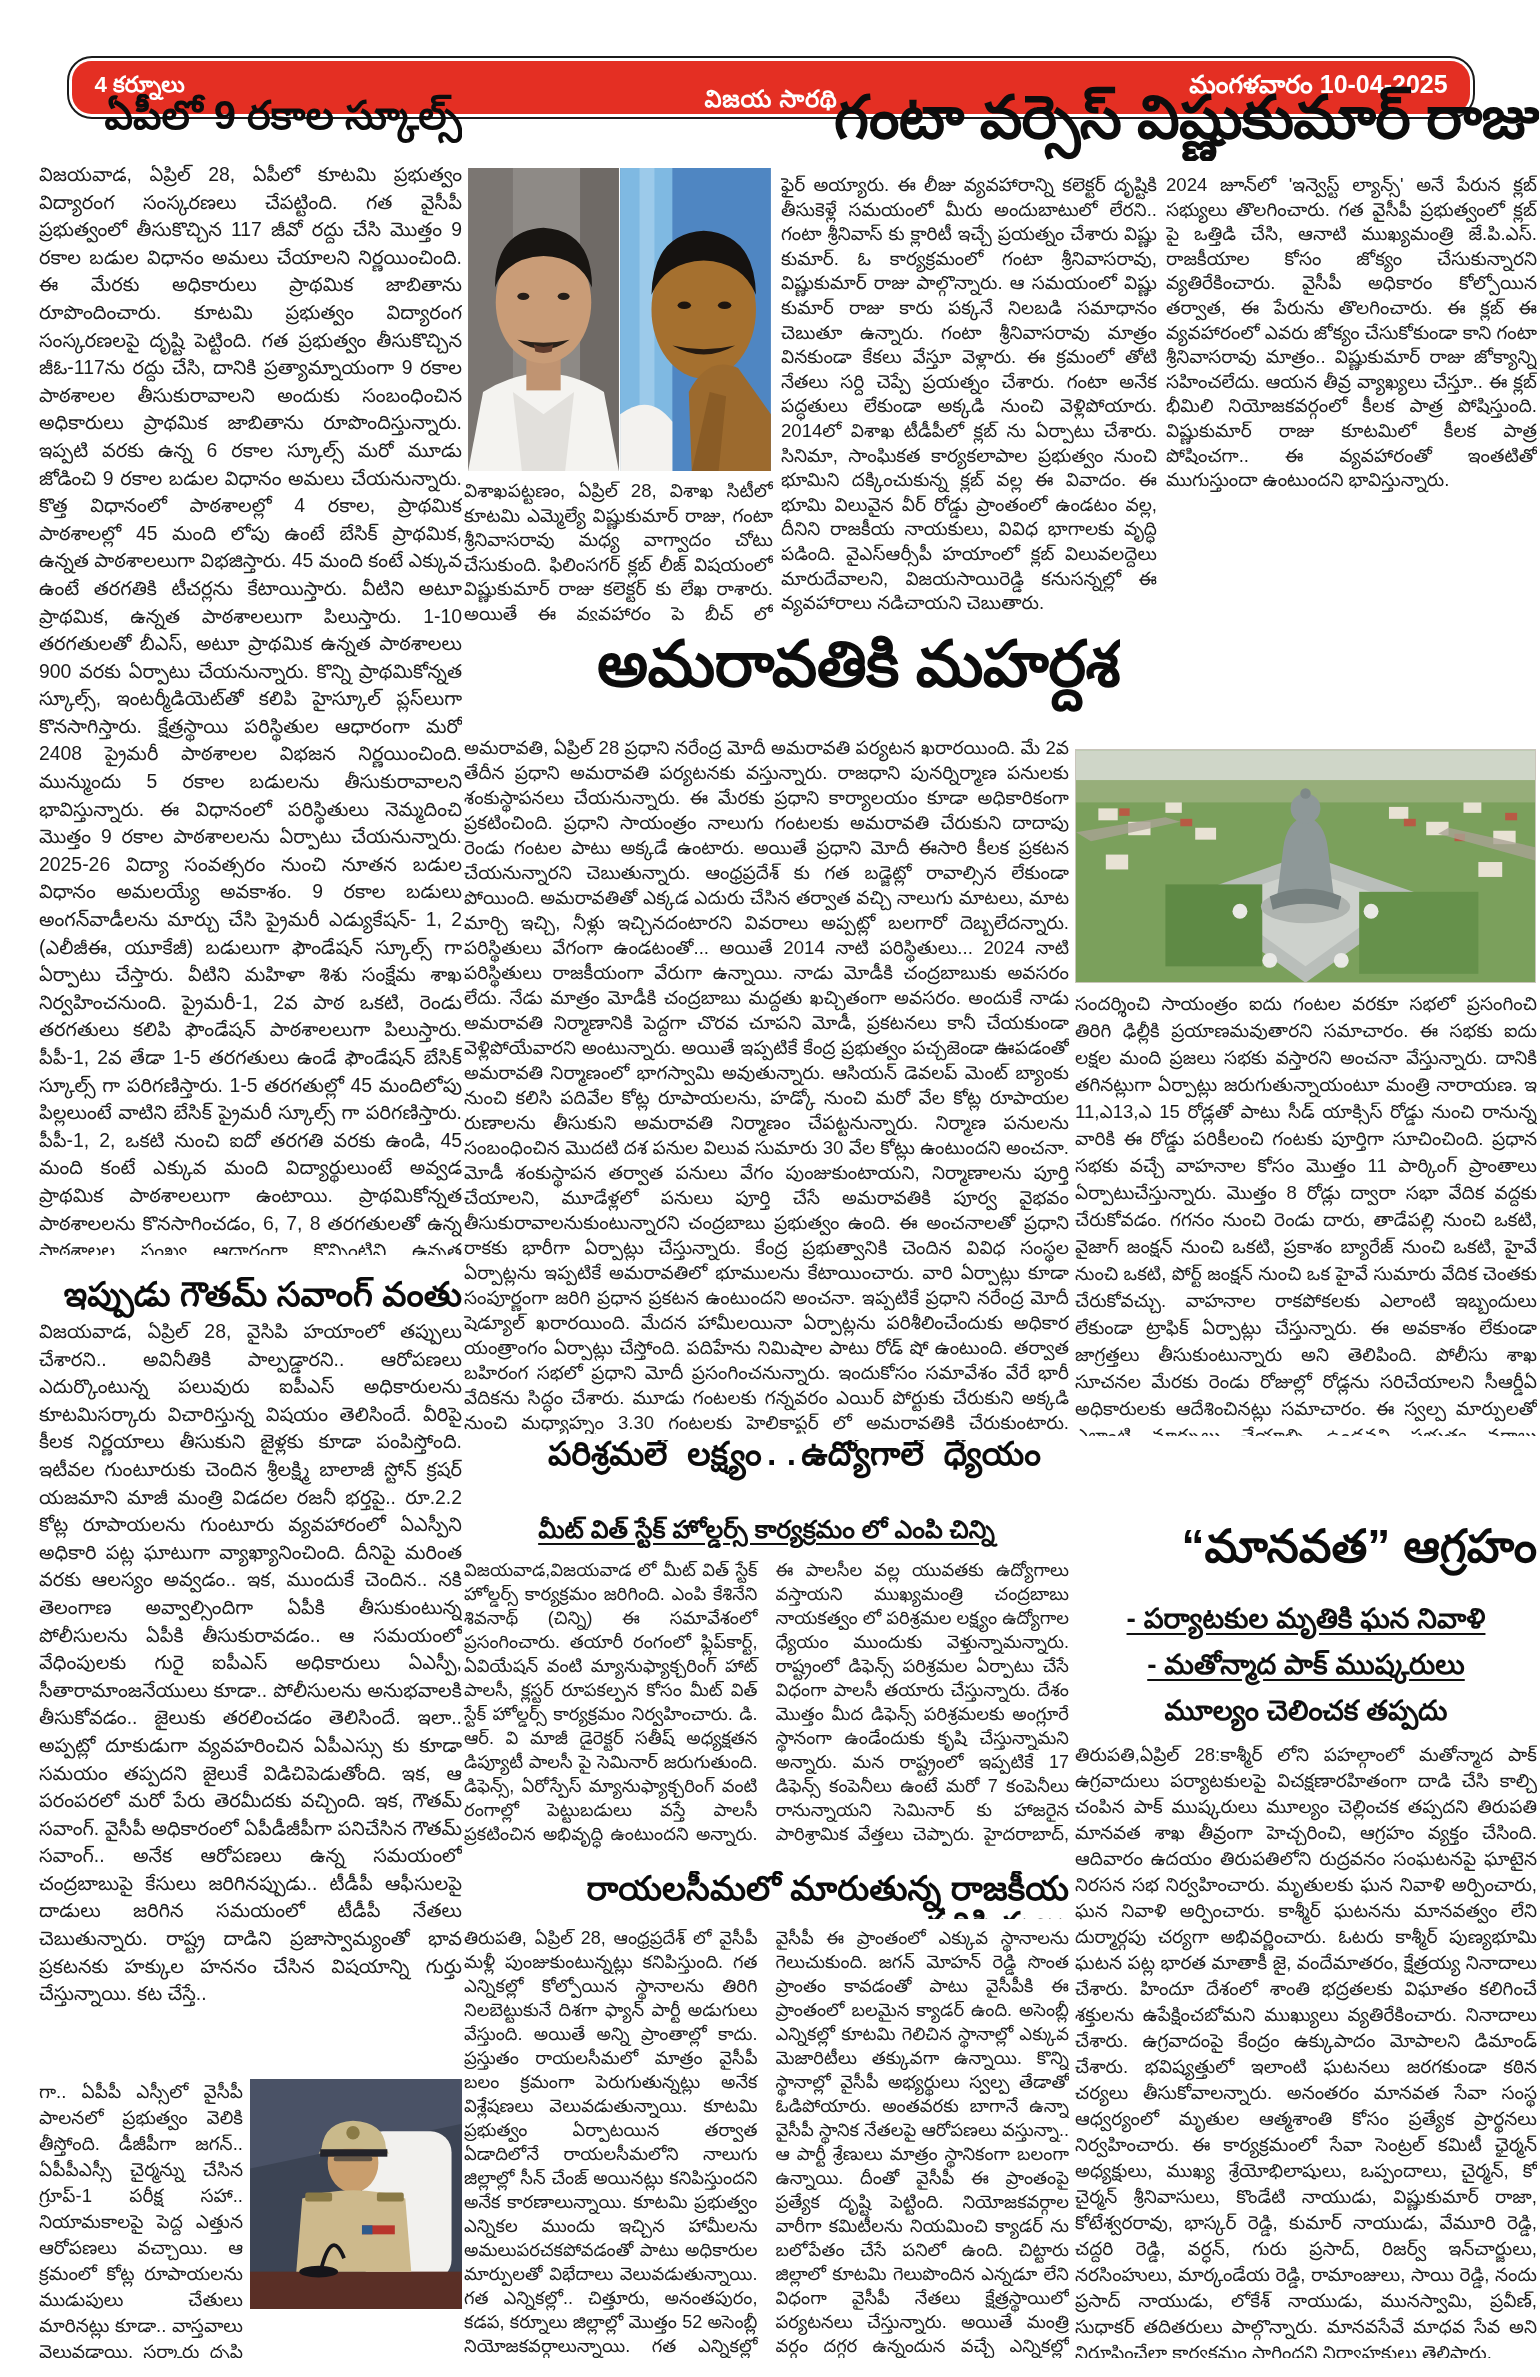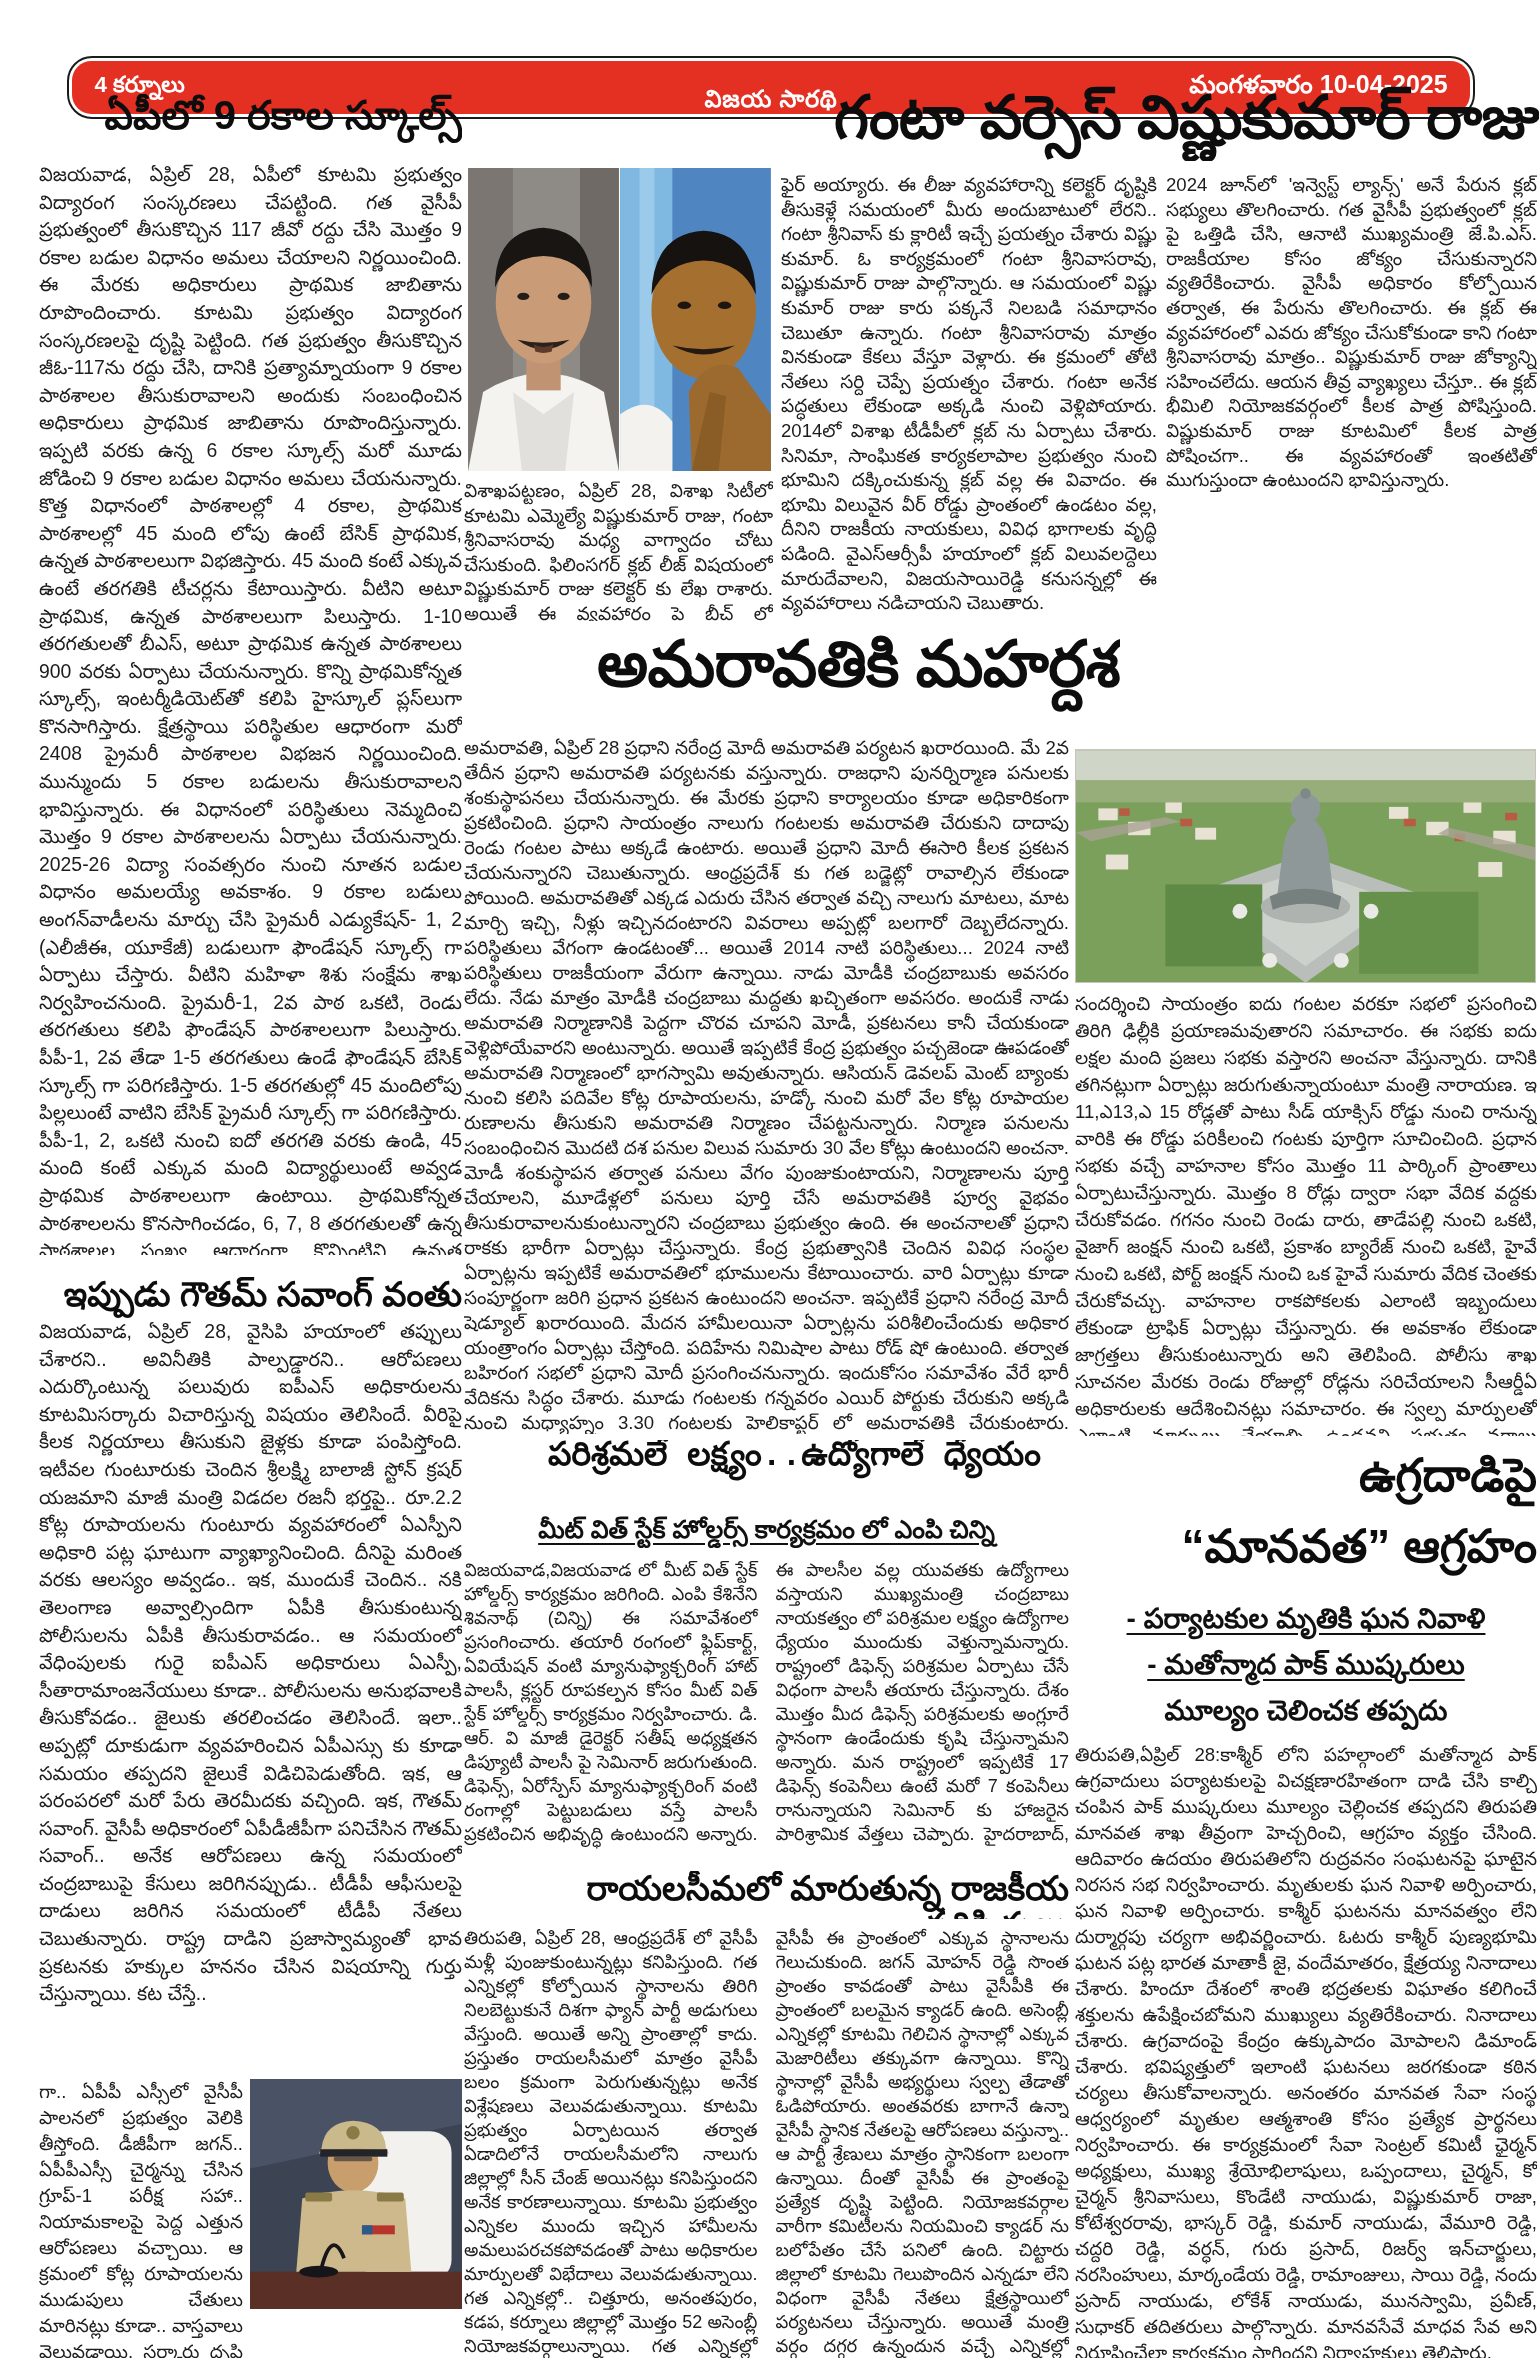--- a/index.html
+++ b/index.html
@@ -172,21 +172,20 @@
   </div>
   <div class="abs body-text sm" style="left:1075px;top:990px;width:462px;height:446px;line-height:27px;">సందర్శించి సాయంత్రం ఐదు గంటల వరకూ సభలో ప్రసంగించి తిరిగి ఢిల్లీకి ప్రయాణమవుతారని సమాచారం. ఈ సభకు ఐదు లక్షల మంది ప్రజలు సభకు వస్తారని అంచనా వేస్తున్నారు. దానికి తగినట్లుగా ఏర్పాట్లు జరుగుతున్నాయంటూ మంత్రి నారాయణ. ఇ 11,ఎ13,ఎ 15 రోడ్లతో పాటు సీడ్ యాక్సిస్ రోడ్డు నుంచి రానున్న వారికి ఈ రోడ్డు పరికీలంచి గంటకు పూర్తిగా సూచించింది. ప్రధాన సభకు వచ్చే వాహనాల కోసం మొత్తం 11 పార్కింగ్ ప్రాంతాలు ఏర్పాటుచేస్తున్నారు. మొత్తం 8 రోడ్లు ద్వారా సభా వేదిక వద్దకు చేరుకోవడం. గగనం నుంచి రెండు దారు, తాడేపల్లి నుంచి ఒకటి, వైజాగ్ జంక్షన్ నుంచి ఒకటి, ప్రకాశం బ్యారేజ్ నుంచి ఒకటి, హైవే నుంచి ఒకటి, పోర్ట్ జంక్షన్ నుంచి ఒక హైవే సుమారు వేదిక చెంతకు చేరుకోవచ్చు. వాహనాల రాకపోకలకు ఎలాంటి ఇబ్బందులు లేకుండా ట్రాఫిక్ ఏర్పాట్లు చేస్తున్నారు. ఈ అవకాశం లేకుండా జాగ్రత్తలు తీసుకుంటున్నారు అని తెలిపింది. పోలీసు శాఖ సూచనల మేరకు రెండు రోజుల్లో రోడ్లను సరిచేయాలని సీఆర్డీఏ అధికారులకు ఆదేశించినట్లు సమాచారం. ఈ స్వల్ప మార్పులతో ఎలాంటి మార్పులు చేయాల్సి ఉండవని ప్రభుత్వ వర్గాలు చెబుతున్నాయి.</div>
 
   <div class="abs headline" style="left:436px;top:1440px;width:605px;height:70px;font-size:33px;font-family:Liberation Mono, monospace;">పరిశ్రమలే లక్ష్యం..ఉద్యోగాలే ధ్యేయం</div>
   <div class="abs subhead" style="left:464px;top:1515px;width:605px;height:36px;font-size:25px;">మీట్ విత్ స్టేక్ హోల్డర్స్ కార్యక్రమం లో ఎంపి చిన్ని</div>
   <div class="abs body-text two-col" style="left:464px;top:1558px;width:605px;height:301px;font-size:18px;line-height:24px;">విజయవాడ,విజయవాడ లో మీట్ విత్ స్టేక్ హోల్డర్స్ కార్యక్రమం జరిగింది. ఎంపి కేశినేని శివనాథ్ (చిన్ని) ఈ సమావేశంలో ప్రసంగించారు. తయారీ రంగంలో ఫ్లిప్‌కార్ట్, ఏవియేషన్ వంటి మ్యానుఫ్యాక్చరింగ్ హాట్ పాలసీ, క్లస్టర్ రూపకల్పన కోసం మీట్ విత్ స్టేక్ హోల్డర్స్ కార్యక్రమం నిర్వహించారు. డి. ఆర్. వి మాజీ డైరెక్టర్ సతీష్ అధ్యక్షతన డిప్యూటీ పాలసీ పై సెమినార్ జరుగుతుంది. డిఫెన్స్, ఏరోస్పేస్ మ్యానుఫ్యాక్చరింగ్ వంటి రంగాల్లో పెట్టుబడులు వస్తే పాలసీ ప్రకటించిన అభివృద్ధి ఉంటుందని అన్నారు. ఈ పాలసీల వల్ల యువతకు ఉద్యోగాలు వస్తాయని ముఖ్యమంత్రి చంద్రబాబు నాయకత్వం లో పరిశ్రమల లక్ష్యం ఉద్యోగాల ధ్యేయం ముందుకు వెళ్తున్నామన్నారు. రాష్ట్రంలో డిఫెన్స్ పరిశ్రమల ఏర్పాటు చేసే విధంగా పాలసీ తయారు చేస్తున్నారు. దేశం మొత్తం మీద డిఫెన్స్ పరిశ్రమలకు అంగ్లూరే స్థానంగా ఉండేందుకు కృషి చేస్తున్నామని అన్నారు. మన రాష్ట్రంలో ఇప్పటికే 17 డిఫెన్స్ కంపెనీలు ఉంటే మరో 7 కంపెనీలు రానున్నాయని సెమినార్ కు హాజరైన పారిశ్రామిక వేత్తలు చెప్పారు. హైదరాబాద్, చెన్నై, విజయవాడ వంటి నగరాల్లో ఈ తరహా పెట్టుబడులు వస్తున్నాయి. రానున్న కాలంలో ఆంధ్రప్రదేశ్ డిఫెన్స్ పరిశ్రమల హబ్ గా మారనుందని అన్నారు.</div>
 
   <div class="abs headline" style="left:464px;top:1871px;width:605px;height:48px;font-size:34px;">రాయలసీమలో మారుతున్న రాజకీయ పరిస్థితులు</div>
   <div class="abs body-text two-col" style="left:464px;top:1926px;width:605px;height:432px;font-size:18px;line-height:24px;">తిరుపతి, ఏప్రిల్ 28, ఆంధ్రప్రదేశ్ లో వైసీపీ మళ్లీ పుంజుకుంటున్నట్లు కనిపిస్తుంది. గత ఎన్నికల్లో కోల్పోయిన స్థానాలను తిరిగి నిలబెట్టుకునే దిశగా ఫ్యాన్ పార్టీ అడుగులు వేస్తుంది. అయితే అన్ని ప్రాంతాల్లో కాదు. ప్రస్తుతం రాయలసీమలో మాత్రం వైసీపీ బలం క్రమంగా పెరుగుతున్నట్లు అనేక విశ్లేషణలు వెలువడుతున్నాయి. కూటమి ప్రభుత్వం ఏర్పాటయిన తర్వాత ఏడాదిలోనే రాయలసీమలోని నాలుగు జిల్లాల్లో సీన్ చేంజ్ అయినట్లు కనిపిస్తుందని అనేక కారణాలున్నాయి. కూటమి ప్రభుత్వం ఎన్నికల ముందు ఇచ్చిన హామీలను అమలుపరచకపోవడంతో పాటు అధికారుల మార్పులతో విభేదాలు వెలువడుతున్నాయి. గత ఎన్నికల్లో.. చిత్తూరు, అనంతపురం, కడప, కర్నూలు జిల్లాల్లో మొత్తం 52 అసెంబ్లీ నియోజకవర్గాలున్నాయి. గత ఎన్నికల్లో వైసీపీ ఈ ప్రాంతంలో ఎక్కువ స్థానాలను గెలుచుకుంది. జగన్ మోహన్ రెడ్డి సొంత ప్రాంతం కావడంతో పాటు వైసీపీకి ఈ ప్రాంతంలో బలమైన క్యాడర్ ఉంది. అసెంబ్లీ ఎన్నికల్లో కూటమి గెలిచిన స్థానాల్లో ఎక్కువ మెజారిటీలు తక్కువగా ఉన్నాయి. కొన్ని స్థానాల్లో వైసీపీ అభ్యర్థులు స్వల్ప తేడాతో ఓడిపోయారు. అంతవరకు బాగానే ఉన్నా వైసీపీ స్థానిక నేతలపై ఆరోపణలు వస్తున్నా.. ఆ పార్టీ శ్రేణులు మాత్రం స్థానికంగా బలంగా ఉన్నాయి. దీంతో వైసీపీ ఈ ప్రాంతంపై ప్రత్యేక దృష్టి పెట్టింది. నియోజకవర్గాల వారీగా కమిటీలను నియమించి క్యాడర్ ను బలోపేతం చేసే పనిలో ఉంది. చిట్టారు జిల్లాలో కూటమి గెలుపొందిన ఎన్నడూ లేని విధంగా వైసీపీ నేతలు క్షేత్రస్థాయిలో పర్యటనలు చేస్తున్నారు. అయితే మంత్రి వర్గం దగ్గర ఉన్నందున వచ్చే ఎన్నికల్లో గెలుపునకు అవకాశాలు మెరుగుపడతాయని.. అయితే ఆ మూడు జిల్లాల్లో కూటమి నేతలు నియోజకవర్గాల కీడేటలను ప్రతి నియోజకవర్గంలో కనిపిస్తున్నాయి.. మూడు పార్టీల నేతలకు నియోజకవర్గాల పొగానికి లేదు.</div>
 
-  <div class="abs headline" style="left:1075px;top:1451px;width:462px;height:61px;font-size:46px;">ఉగ్రదాడిపై</div>
   <div class="abs headline" style="left:1075px;top:1522px;width:462px;height:64px;font-size:46px;">“మానవత” ఆగ్రహం</div>
   <div class="abs bullet-line u" style="left:1075px;top:1603px;width:462px;height:40px;font-size:28px;">- పర్యాటకుల మృతికి ఘన నివాళి</div>
   <div class="abs bullet-line" style="left:1075px;top:1695px;width:462px;height:40px;font-size:28px;">మూల్యం చెలించక తప్పదు</div>
   <div class="abs bullet-line u" style="left:1075px;top:1649px;width:462px;height:40px;font-size:28px;">- మతోన్మాద పాక్ ముష్కరులు</div>
   <div class="abs body-text sm" style="left:1075px;top:1742px;width:462px;height:616px;line-height:26px;">తిరుపతి,ఏప్రిల్ 28:కాశ్మీర్ లోని పహల్గాంలో మతోన్మాద పాక్ ఉగ్రవాదులు పర్యాటకులపై విచక్షణారహితంగా దాడి చేసి కాల్చి చంపిన పాక్ ముష్కరులు మూల్యం చెల్లించక తప్పదని తిరుపతి మానవత శాఖ తీవ్రంగా హెచ్చరించి, ఆగ్రహం వ్యక్తం చేసింది. ఆదివారం ఉదయం తిరుపతిలోని రుద్రవనం సంఘటనపై ఘాటైన నిరసన సభ నిర్వహించారు. మృతులకు ఘన నివాళి అర్పించారు, ఘన నివాళి అర్పించారు. కాశ్మీర్ ఘటనను మానవత్వం లేని దుర్మార్గపు చర్యగా అభివర్ణించారు. ఓటరు కాశ్మీర్ పుణ్యభూమి ఘటన పట్ల భారత మాతాకీ జై, వందేమాతరం, క్షేత్రయ్య నినాదాలు చేశారు. హిందూ దేశంలో శాంతి భద్రతలకు విఘాతం కలిగించే శక్తులను ఉపేక్షించబోమని ముఖ్యులు వ్యతిరేకించారు. నినాదాలు చేశారు. ఉగ్రవాదంపై కేంద్రం ఉక్కుపాదం మోపాలని డిమాండ్ చేశారు. భవిష్యత్తులో ఇలాంటి ఘటనలు జరగకుండా కఠిన చర్యలు తీసుకోవాలన్నారు. అనంతరం మానవత సేవా సంస్థ ఆధ్వర్యంలో మృతుల ఆత్మశాంతి కోసం ప్రత్యేక ప్రార్థనలు నిర్వహించారు. ఈ కార్యక్రమంలో సేవా సెంట్రల్ కమిటీ ఛైర్మన్ అధ్యక్షులు, ముఖ్య శ్రేయోభిలాషులు, ఒప్పందాలు, చైర్మన్, కో చైర్మన్ శ్రీనివాసులు, కొండేటి నాయుడు, విష్ణుకుమార్ రాజా, కోటేశ్వరరావు, భాస్కర్ రెడ్డి, కుమార్ నాయుడు, వేమూరి రెడ్డి, చద్దరి రెడ్డి, వర్ధన్, గురు ప్రసాద్, రిజర్వ్ ఇన్‌చార్జులు, నరసింహులు, మార్కండేయ రెడ్డి, రామాంజులు, సాయి రెడ్డి, నందు ప్రసాద్ నాయుడు, లోకేశ్ నాయుడు, మునస్వామి, ప్రవీణ్, సుధాకర్ తదితరులు పాల్గొన్నారు. మానవసేవే మాధవ సేవ అని నిరూపించేలా కార్యక్రమం సాగిందని నిర్వాహకులు తెలిపారు.</div>
 
 </div>
 
 
 </body></html>

